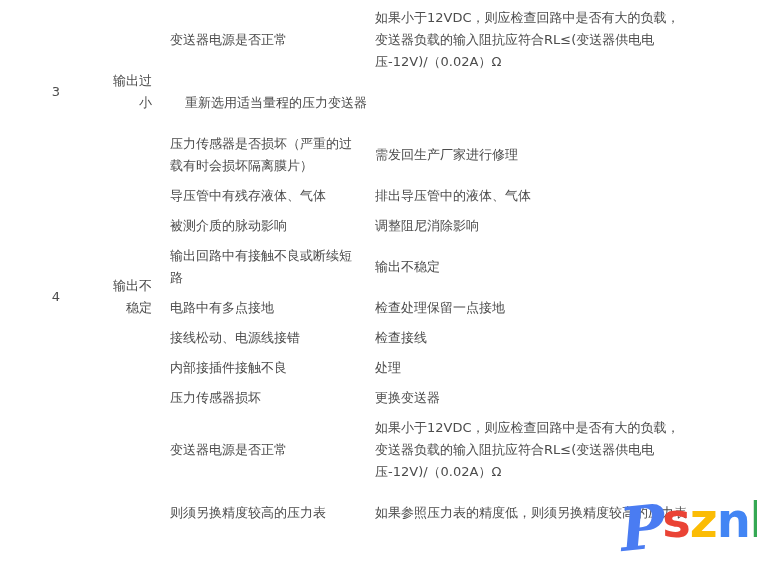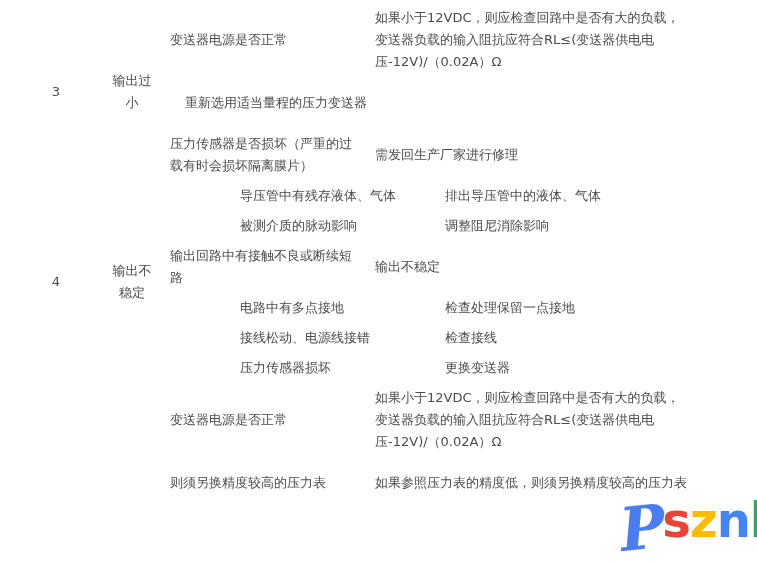--- a/index.html
+++ b/index.html
@@ -10,24 +10,24 @@
     background:#ffffff;
     overflow:hidden;
     font-family:"DejaVu Sans","Liberation Sans",sans-serif;
     font-size:13px;
     line-height:22px;
     color:#4c4c4c;
     padding-top:3px;
   }
   .group { display:flex; align-items:center; }
   .col-num { flex:0 0 112px; width:112px; text-align:center; }
-  .col-cat { flex:0 0 40px; width:40px; text-align:center; }
+  .col-cat { flex:0 0 40px; width:40px; text-align:right; }
   .rows { flex:1 1 auto; margin-left:18px; }
   .row { display:flex; align-items:center; padding:4px 0; }
-  .row.h30 { min-height:30px;justify-content:flex-end; }
+  .row.h30 { min-height:30px; }
   .row.h52 { min-height:52px; }
   .row.h74 { min-height:74px; }
   .cell.cause { flex:0 0 190px; width:190px; }
   .cell.solution { flex:0 0 312px; width:312px; margin-left:15px; }
   .watermark {
     position:absolute;
     left:620px; top:496px;
     white-space:nowrap;
     user-select:none;
   }
@@ -92,20 +92,24 @@
       </div>
       <div class="row h30">
         <div class="cell cause">电路中有多点接地</div>
         <div class="cell solution">检查处理保留一点接地</div>
       </div>
       <div class="row h30">
         <div class="cell cause">接线松动、电源线接错</div>
         <div class="cell solution">检查接线</div>
       </div>
       <div class="row h30">
+        <div class="cell cause">内部接插件接触不良</div>
+        <div class="cell solution">处理</div>
+      </div>
+      <div class="row h30">
         <div class="cell cause">压力传感器损坏</div>
         <div class="cell solution">更换变送器</div>
       </div>
     </div>
   </section>
 
   <section class="group">
     <div class="col-num"></div>
     <div class="col-cat"></div>
     <div class="rows">

